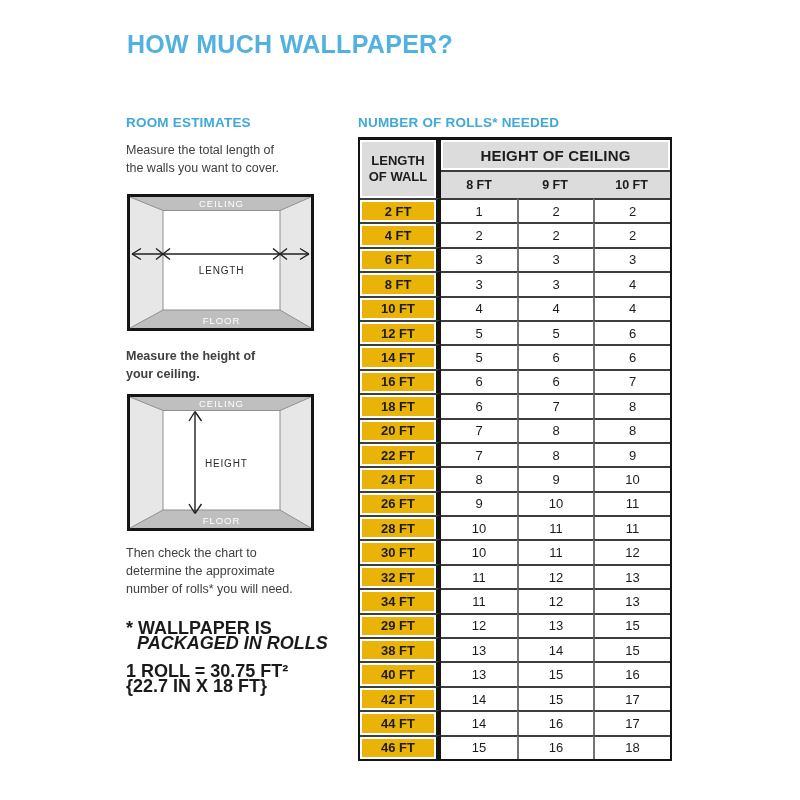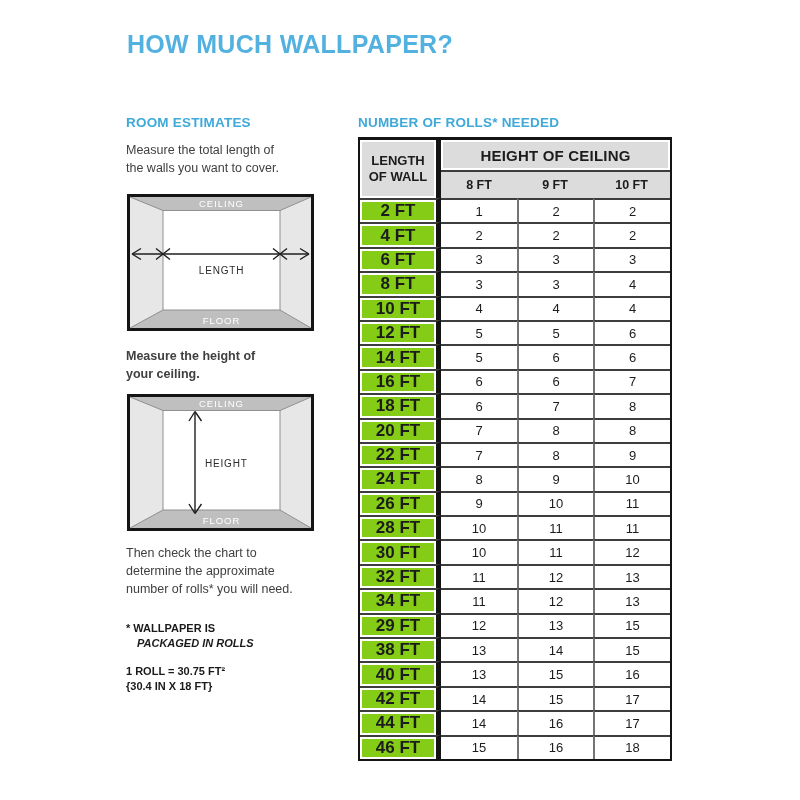--- a/index.html
+++ b/index.html
@@ -57,21 +57,21 @@
     position: absolute;
     left: 127px;
     width: 187px;
     height: 137px;
   }
   .svg1 { top: 194px; }
   .svg2 { top: 394px; }
   .footnote {
     position: absolute;
     left: 126px;
-    font-size: 11px;
+    font-size: 18px;
     font-weight: 700;
     line-height: 15px;
     color: #1a1a1a;
     white-space: nowrap;
   }
   .note-block { top: 621px; }
   .note-block .indent { margin-left: 11px; font-style: italic; }
   .rollinfo-block { top: 664px; }
 
   
@@ -118,25 +118,25 @@
   }
   .sub {
     height: 26px;
     background: #dcdcdc;
     border-top: 2px solid #3d3d3d;
     font-size: 12.5px;
     font-weight: 700;
   }
   .rolls-table tbody th.lbl {
     height: 24.4px;
-    background: #84cc16;
+    background: #eab308;
     border-top: 2px solid #3d3d3d;
     border-right: 5px solid #141414;
     box-shadow: inset 0 0 0 2px #ffffff;
-    font-size: 17px;
+    font-size: 13px;
     font-weight: 700;
   }
   .rolls-table tbody td.num {
     height: 24.4px;
     border-top: 2px solid #3d3d3d;
     font-size: 13px;
     font-weight: 400;
   }
   .rolls-table tbody td.num + td.num {
     border-left: 2px solid #757575;
@@ -209,21 +209,21 @@
 determine the approximate
 number of rolls* you will need.</div>
 
   <div class="footnote note-block">
     <div>* WALLPAPER IS</div>
     <div class="indent">PACKAGED IN ROLLS</div>
   </div>
 
   <div class="footnote rollinfo-block">
     <div>1 ROLL = 30.75 FT²</div>
-    <div>{30.4 IN X 18 FT}</div>
+    <div>{22.7 IN X 18 FT}</div>
   </div>
 
   <div class="section-heading table-heading">NUMBER OF ROLLS* NEEDED</div>
 
   <table class="rolls-table">
     <colgroup>
       <col class="c0">
         <col class="c1">
         <col class="c2">
         <col class="c3">

